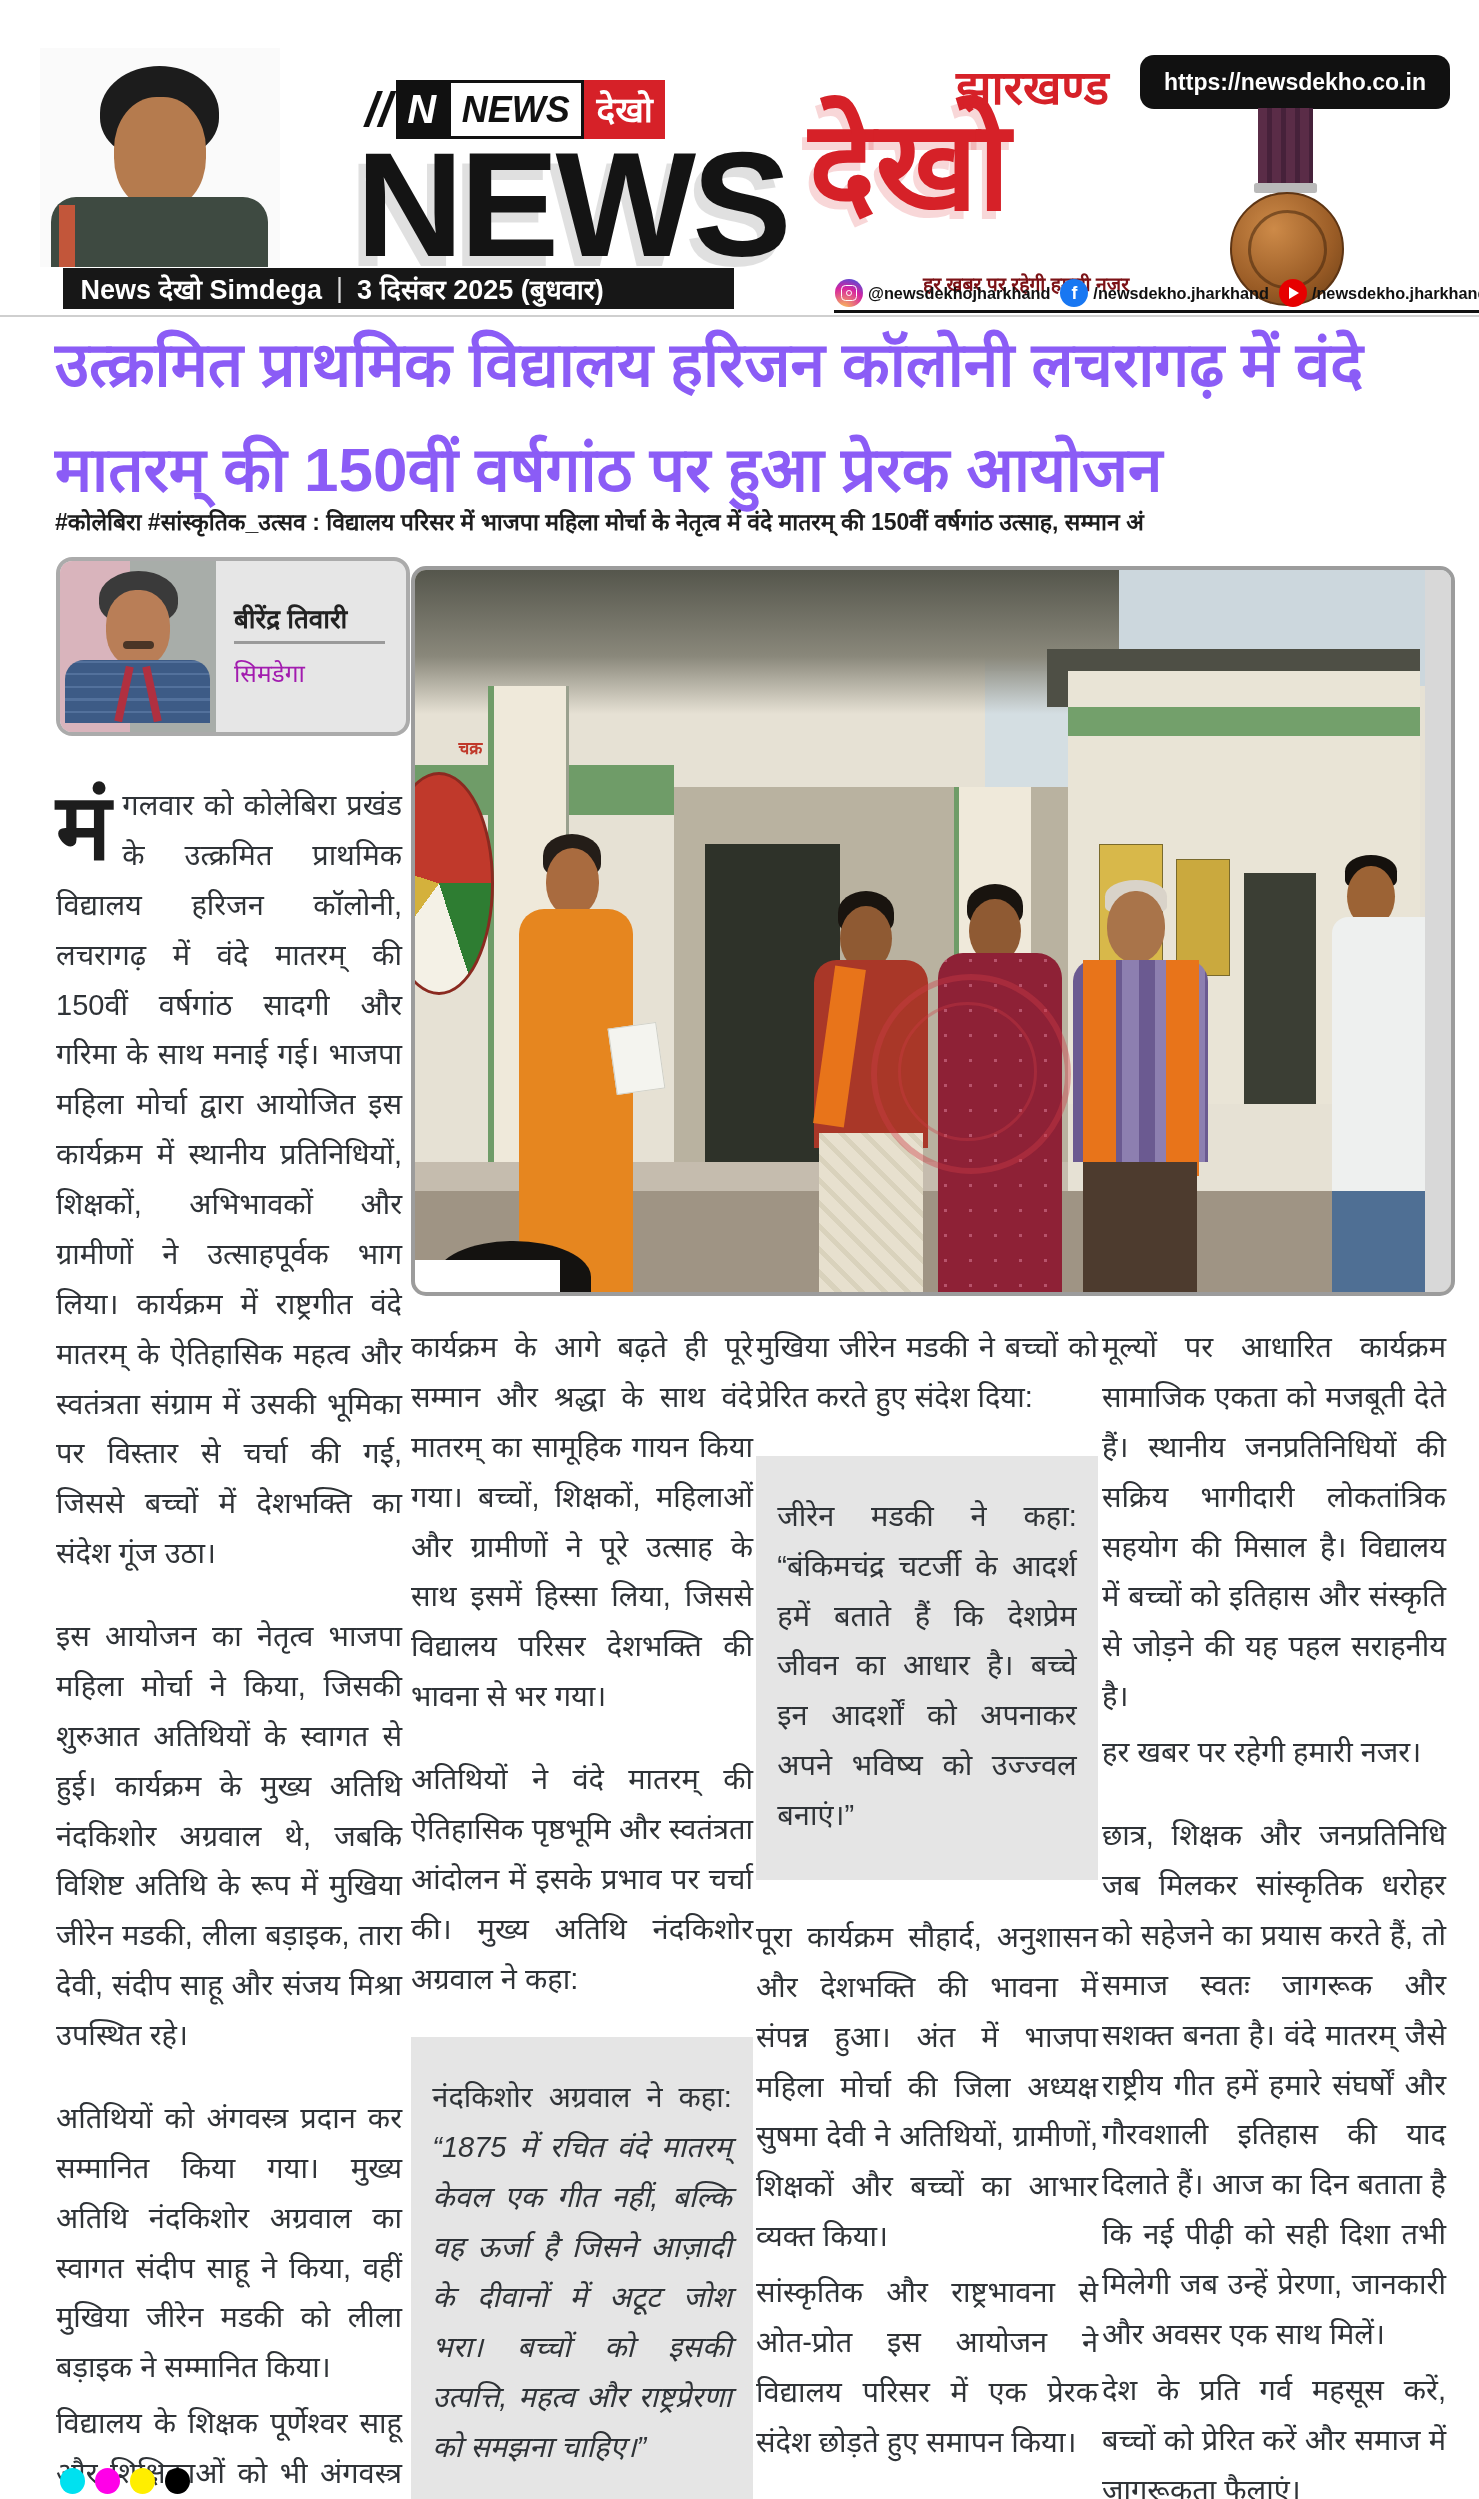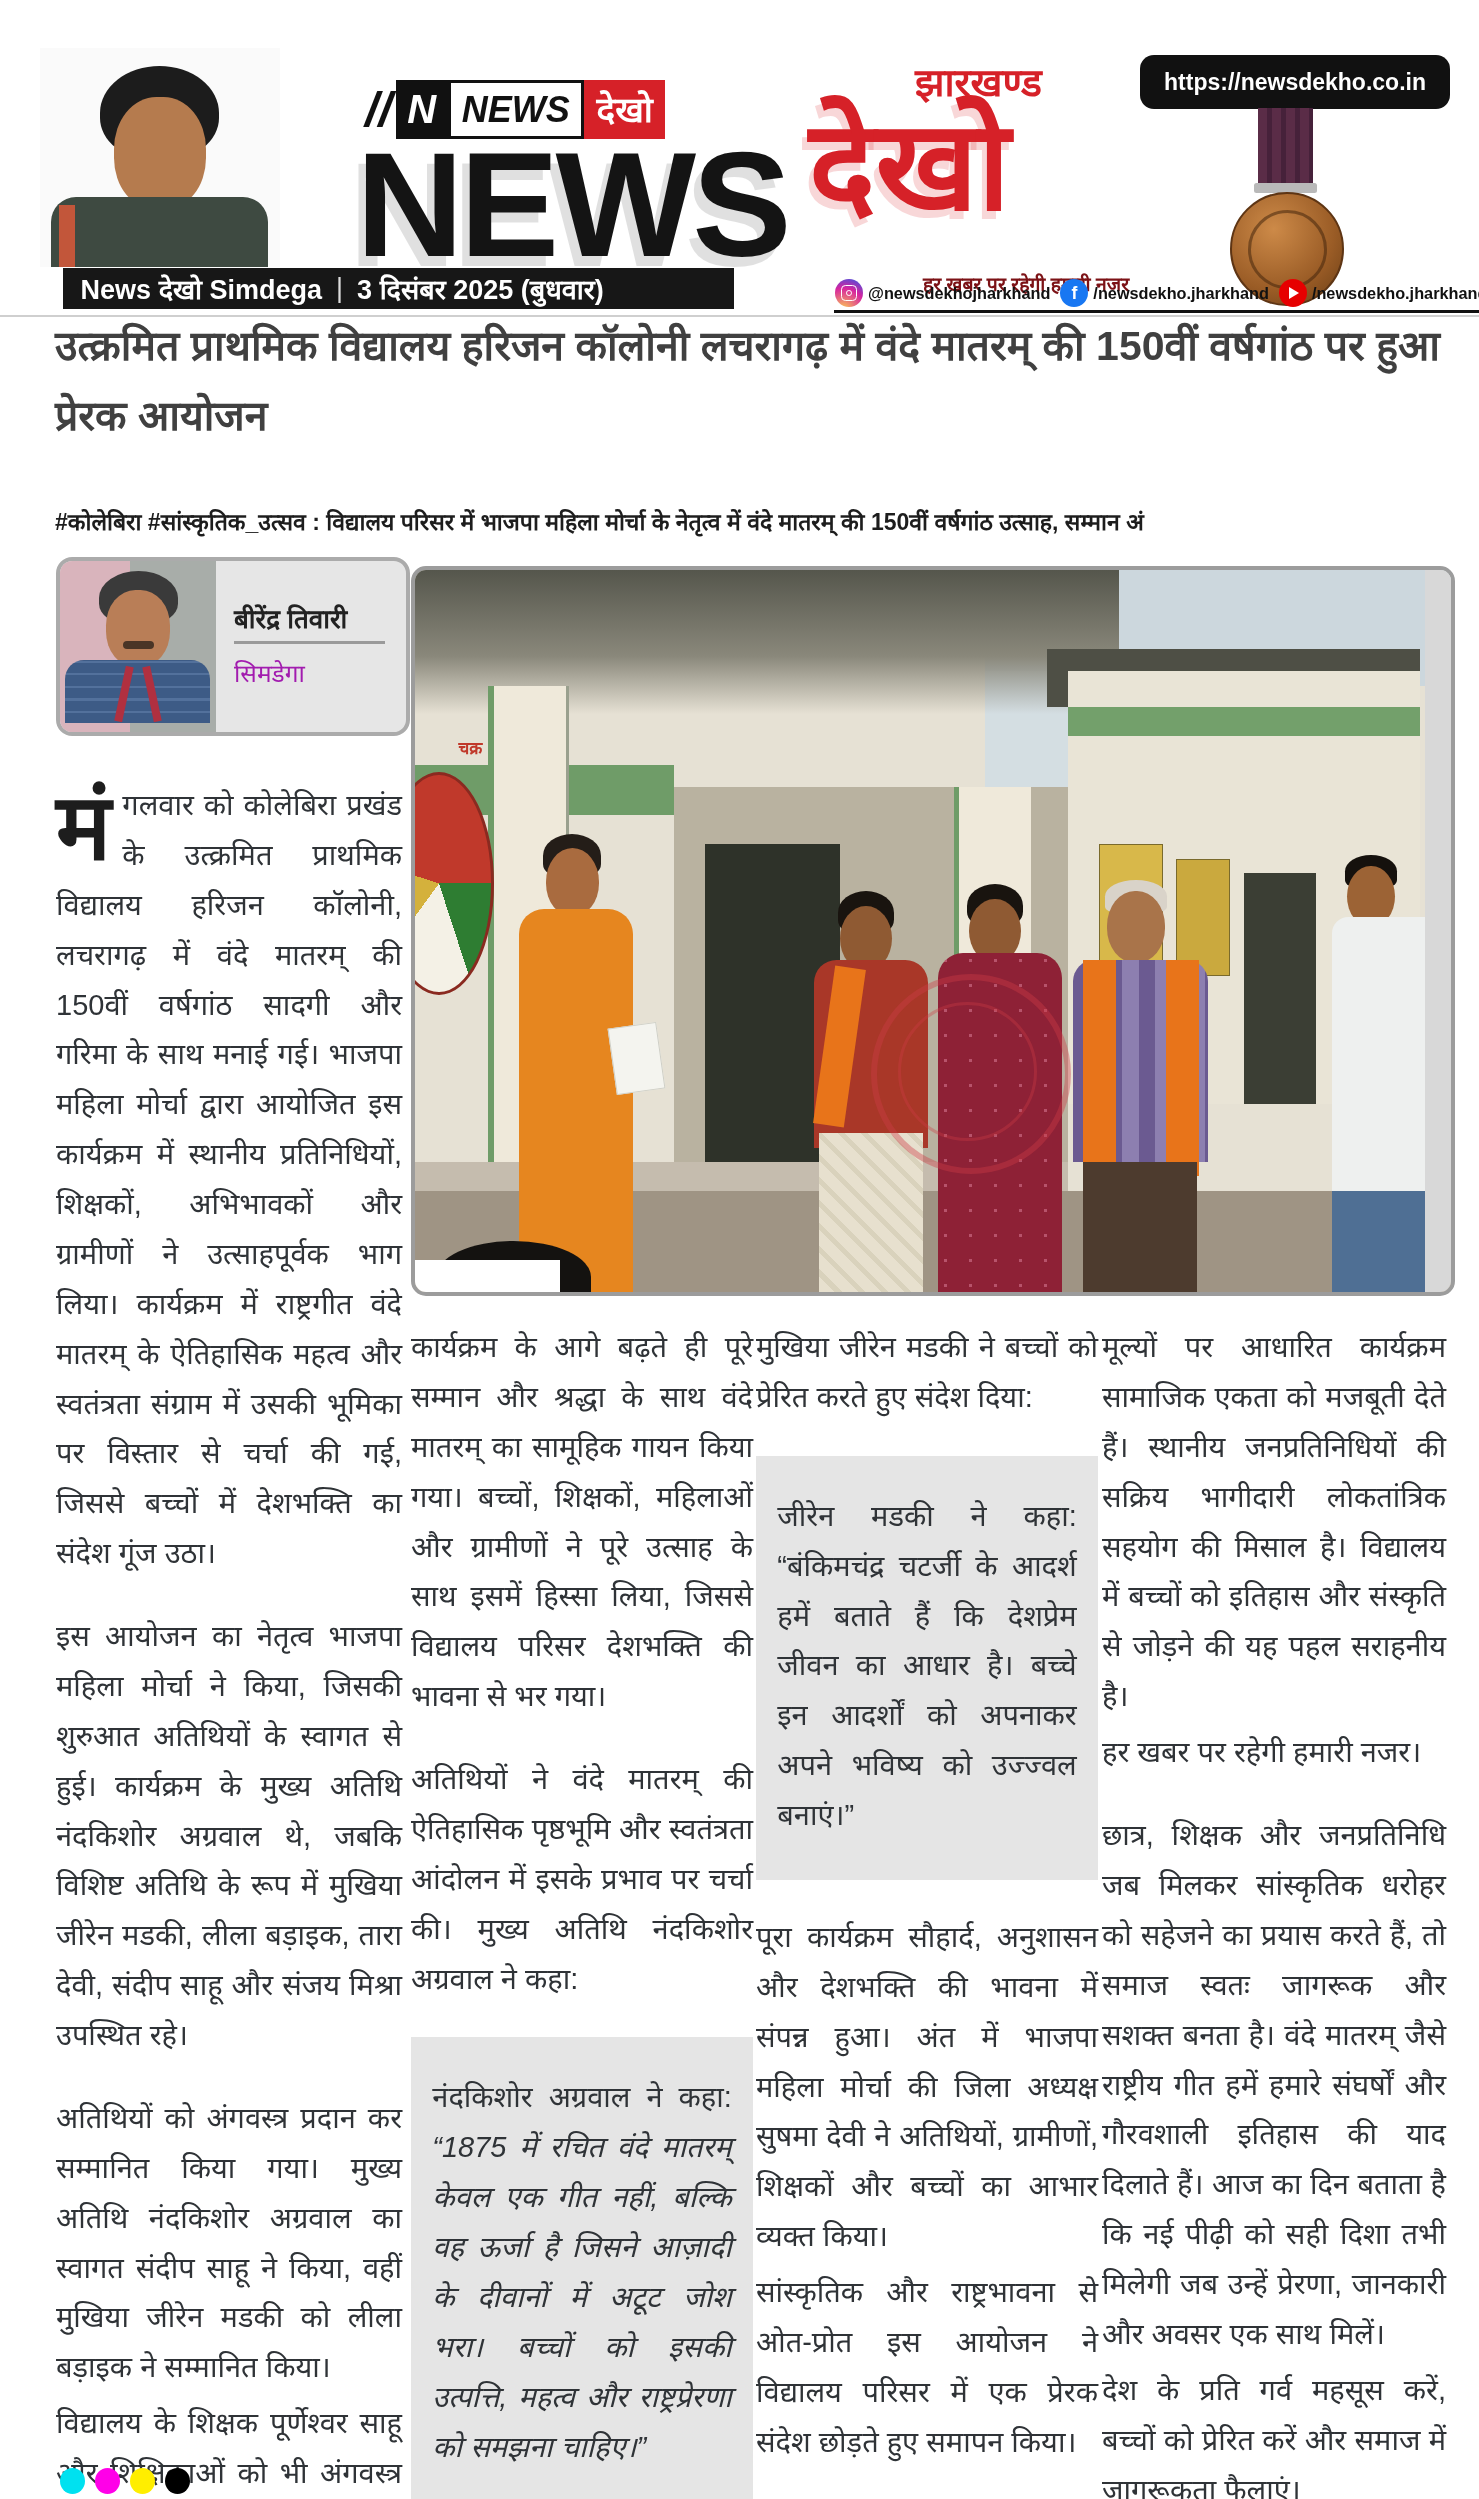--- a/index.html
+++ b/index.html
@@ -17,21 +17,21 @@
   .badge{left:365px;top:80px;height:59px;display:inline-flex;align-items:stretch;font-weight:800;}
   .b-sl{color:#111;font-size:49px;font-style:italic;line-height:59px;margin-right:3.8px;}
   .b-n{background:#111;color:#fff;font-size:40px;line-height:59px;padding:0 11.3px;font-style:italic;}
   .b-news{background:#fff;border:3.1px solid #111;color:#111;font-size:36px;line-height:53px;padding:0 11.3px;font-style:italic;}
   .b-dekho{background:#d62128;color:#fff;font-size:35px;line-height:59px;padding:0 12.5px;}
 
   .brand-news{left:356px;top:130px;font-size:149px;line-height:1;font-weight:900;color:#141414;
               letter-spacing:-3.8px;text-shadow:-7.5px 10px 0 rgba(0,0,0,0.12);}
   .brand-dekho{left:809px;top:94px;font-size:125px;line-height:1.15;font-weight:800;color:#d62128;
                text-shadow:-5px 7.5px 0 rgba(214,33,40,0.18);}
-  .brand-state{left:915px;top:54px;font-size:39px;font-weight:800;color:#d62128;}
+  .brand-state{left:956px;top:54px;font-size:47px;font-weight:800;color:#d62128;}
   .brand-tagline{left:923px;top:270px;font-size:19.4px;font-weight:800;color:#7c1216;}
 
   .url-pill{left:1140px;top:55px;width:310px;height:54px;background:#111;border-radius:14px;
             color:#fff;font-size:23px;font-weight:800;display:flex;align-items:center;justify-content:center;}
   .medal-ribbon{left:1258px;top:108px;width:55px;height:77px;
       background:repeating-linear-gradient(90deg,#5a2c47 0 8.8px,#46213a 8.8px 14px);}
   .medal-clasp{left:1254px;top:183px;width:63px;height:10px;background:#b9b9b9;border-radius:2.5px;}
   .medal-disc{left:1230px;top:192px;width:110px;height:110px;border-radius:50%;
       background:radial-gradient(circle at 38% 32%,#cd8a48,#9a5c26 60%,#6f4117 95%);
       border:2.5px solid #5e3514;}
@@ -51,21 +51,21 @@
   .ig .cam{width:14px;height:14px;border:1.9px solid #fff;border-radius:4.4px;position:relative;}
   .ig .cam::after{content:"";position:absolute;left:3.8px;top:3.8px;width:3.8px;height:3.8px;border:1.3px solid #fff;border-radius:50%;}
   .fb{background:#1877f2;}
   .yt{background:#e60000;}
   .yt .tri{width:0;height:0;border-left:10px solid #fff;border-top:6.3px solid transparent;border-bottom:6.3px solid transparent;margin-left:2.5px;}
 
   .rule-light{left:0;top:315px;width:1480px;height:1.9px;background:#cfcfcf;}
   .rule-dark{left:834px;top:310px;width:646px;height:3.1px;background:#111;}
 
   
-  .headline{left:55px;top:312px;width:1391px;margin:0;font-size:41px;line-height:1.7;font-weight:800;color:#404040;}
+  .headline{left:55px;top:312px;width:1391px;margin:0;font-size:62px;line-height:1.7;font-weight:800;color:#8b5cf6;}
   .subhead{left:55px;top:505px;width:1425px;font-size:23px;font-weight:700;color:#1d1d1d;
            white-space:nowrap;overflow:hidden;}
 
   
   .rep-card{left:56px;top:557px;width:346px;height:171px;background:#e6e6e6;border:4.4px solid #ababab;
             border-radius:16.3px;overflow:hidden;}
   .rep-photo{position:absolute;left:0;top:0;width:156px;height:100%;
       background:linear-gradient(90deg,#d9b4bc 0 45%,#a8ada9 45% 100%);overflow:hidden;}
   .rep-hair{position:absolute;left:39px;top:10px;width:79px;height:54px;background:#3a3a3a;border-radius:50% 50% 40% 40%;}
   .rep-face{position:absolute;left:46px;top:29px;width:64px;height:77px;background:#b97e57;border-radius:46%;}

